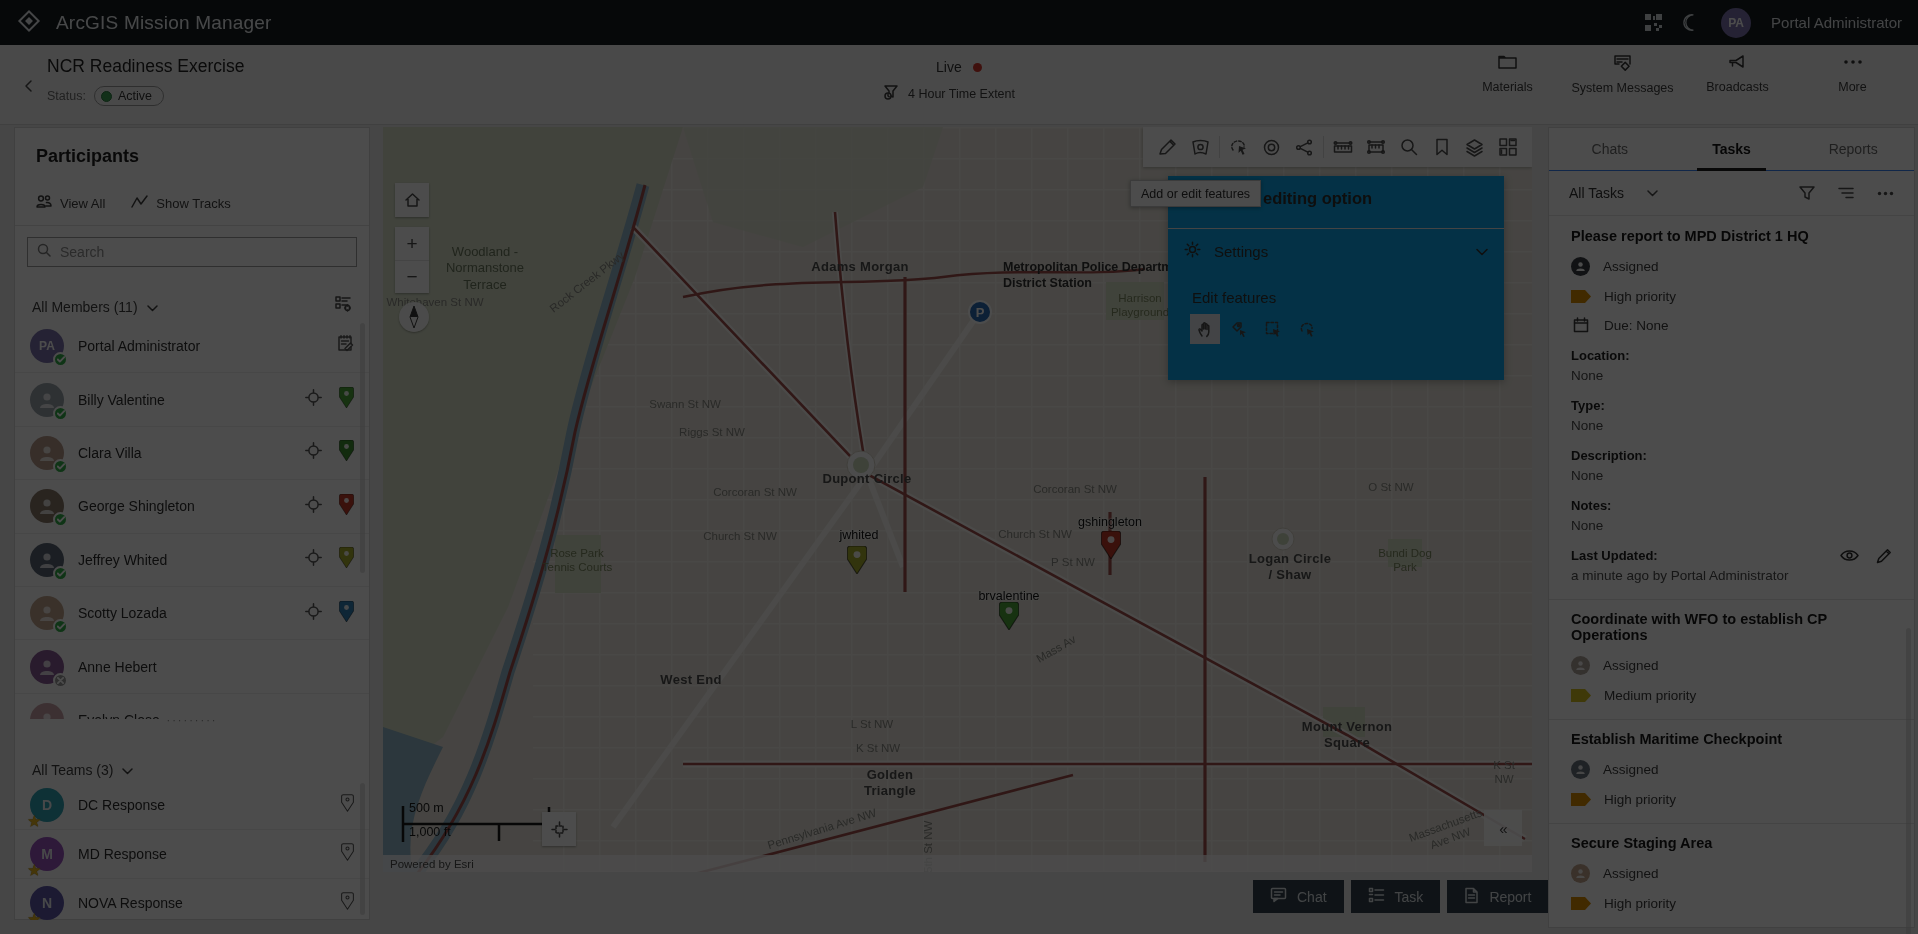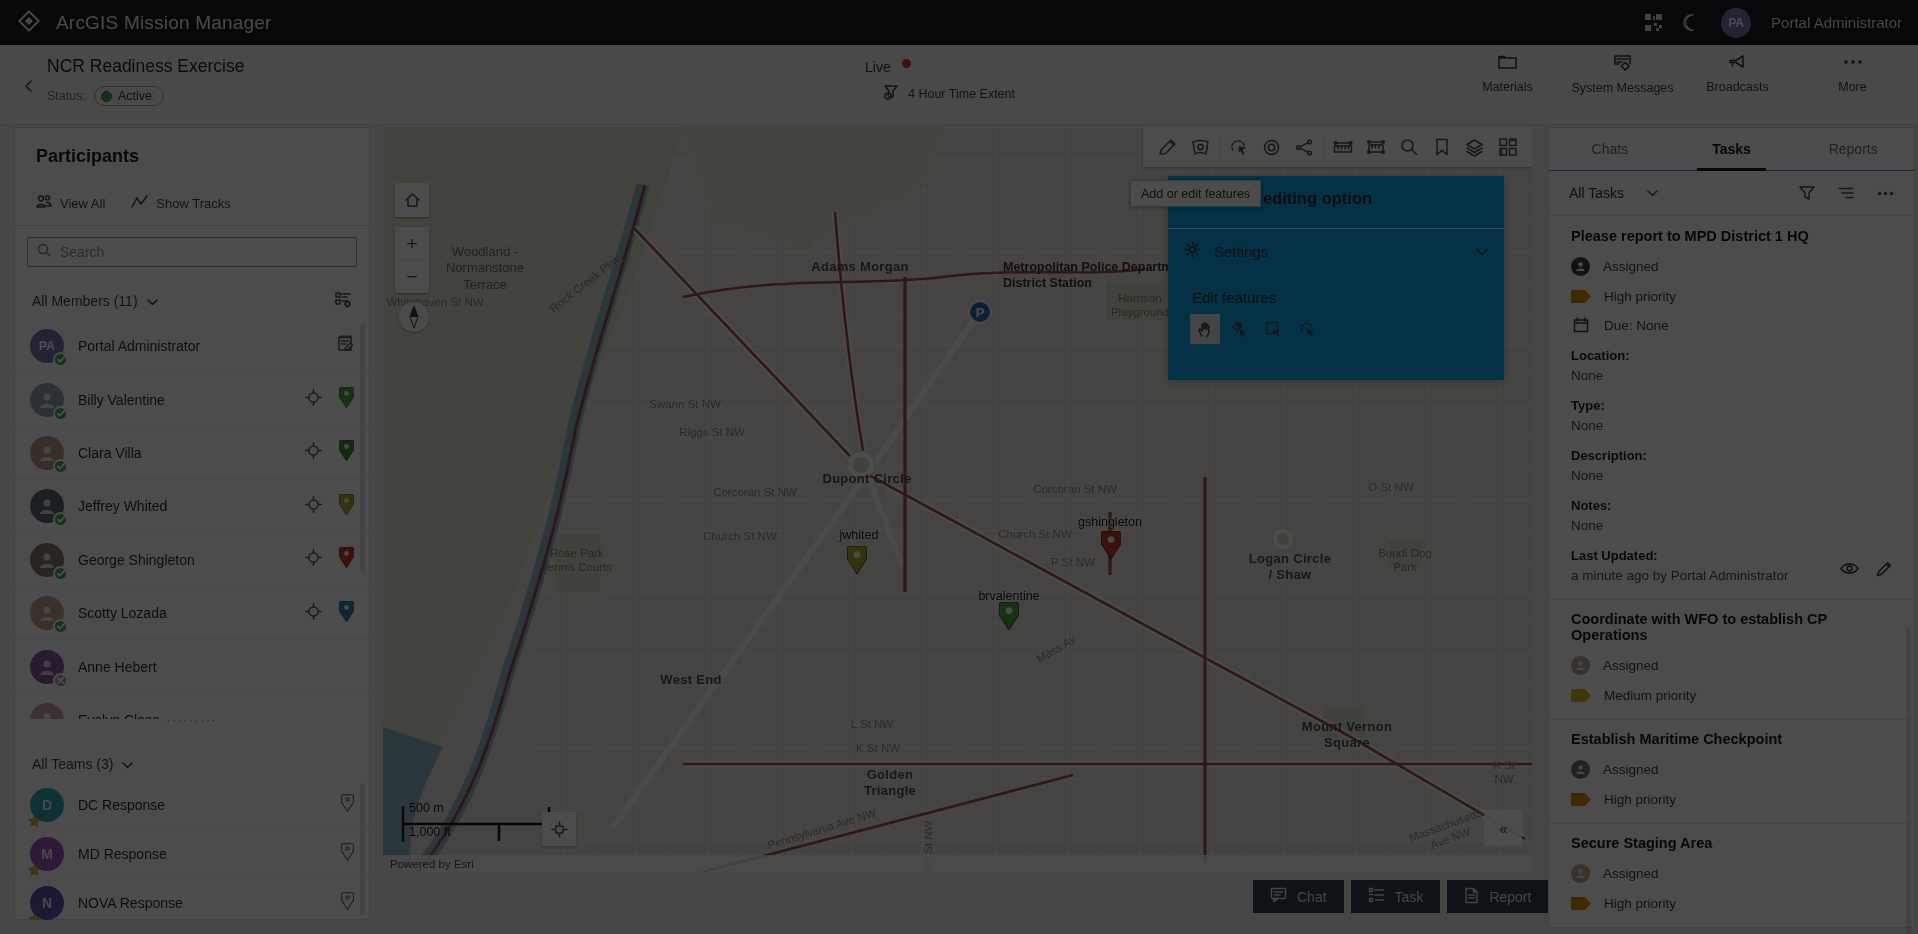--- a/index.html
+++ b/index.html
@@ -20,21 +20,21 @@
 
 
 .mbar{position:absolute;left:0;top:45px;width:1918px;height:80px;background:#f6f6f6;border-bottom:1px solid #d8d8d8;z-index:9}
 .backb{position:absolute;left:16px;top:28px;width:26px;height:26px;color:#4a4a4a}
 .mtitle{position:absolute;left:47px;top:11px;font-size:17.5px;color:#232323}
 .statusrow{position:absolute;left:47px;top:41px;display:flex;align-items:center;gap:8px}
 .slabel{font-size:12.5px;color:#6e6e6e}
 .pill{display:flex;align-items:center;gap:6px;border:1px solid #9c9c9c;border-radius:12px;padding:2px 11px 2px 6px}
 .pill .dot{width:11px;height:11px;border-radius:50%;background:#3da055;border:1px solid #2c7a40}
 .pill .pt{font-size:12.5px;color:#333}
-.liverow{position:absolute;left:865px;top:14px;display:flex;gap:11px}
+.liverow{position:absolute;left:936px;top:14px;display:flex;align-items:center;gap:11px}
 .livet{font-size:14px;color:#333}
 .livedot{width:9px;height:9px;border-radius:50%;background:#d4372c}
 .timerow{position:absolute;left:884px;top:39px;display:flex;align-items:center;gap:8px;color:#3d3d3d}
 .timet{font-size:12.5px;color:#3d3d3d}
 .mactions{position:absolute;right:8px;top:9px;display:flex}
 .maction{width:115px;display:flex;flex-direction:column;align-items:center;gap:5px;color:#343434;cursor:pointer}
 .maction .ml{font-size:12.5px;color:#3c3c3c}
 
 
 .panel{position:absolute;background:#fff;border:1px solid #d7d7d7}
@@ -43,21 +43,21 @@
 .rpanel{left:1548px;top:127px;width:367px;height:801px}
 
 
 .phead{position:absolute;left:21px;top:18px;font-size:18px;font-weight:700;color:#1f1f1f}
 .pactions{position:absolute;left:21px;top:66px;display:flex;gap:26px;align-items:center}
 .pact{display:flex;align-items:center;gap:8px;color:#3e3e3e;font-size:13px;cursor:pointer}
 .pdiv{position:absolute;left:0;top:97px;width:100%;border-top:1px solid #e2e2e2}
 .searchbox{position:absolute;left:12px;top:109px;width:330px;height:30px;border:1px solid #9f9f9f;display:flex;align-items:center;padding:0 9px;gap:9px;color:#7c7c7c;background:#fff}
 .searchbox input{border:none;outline:none;flex:1;font-size:14px;color:#333;font-family:"Liberation Sans",sans-serif}
 .searchbox input::placeholder{color:#8f8f8f}
-.ghead{position:absolute;left:0;width:100%;display:flex;align-items:center;padding:0 17px;gap:9px;color:#3f3f3f;font-size:14px}
+.ghead{position:absolute;left:0;width:100%;display:flex;align-items:flex-end;padding:0 17px;gap:9px;color:#3f3f3f;font-size:14px}
 .ghead .sp{flex:1}
 .mlist{position:absolute;left:0;top:191px;width:100%;height:400px;overflow:hidden}
 .prow{height:53.4px;display:flex;align-items:center;padding:0 15px;border-top:1px solid #ededed;cursor:pointer}
 .prow:first-child{border-top:none}
 .pav{width:34px;height:34px;border-radius:50%;position:relative;flex:none;display:flex;align-items:center;justify-content:center;color:#fff;font-weight:700;font-size:12px}
 .badge{position:absolute;right:-4px;bottom:-4px;width:15px;height:15px;border-radius:50%;border:2px solid #fff;display:flex;align-items:center;justify-content:center;color:#fff}
 .badge.on{background:#35b04b}.badge.off{background:#9b9b9b}
 .pname{margin-left:14px;font-size:14px;color:#2e2e2e;flex:1}
 .picons{display:flex;gap:17px;align-items:center;color:#555}
 .pinsvg{display:block}
@@ -123,21 +123,21 @@
 .tlist{position:absolute;top:89px;bottom:0;left:0;right:0;overflow:hidden}
 .tcard{padding:11px 22px 16px;border-bottom:1px solid #e3e3e3;cursor:pointer}
 .ttitle{font-size:14.5px;font-weight:700;color:#181818}
 .trow{display:flex;align-items:center;gap:13px;margin-top:13px;font-size:13.5px;color:#3c3c3c}
 .tic{width:20px;display:flex;justify-content:center;align-items:center}
 .ribbon{width:20px;height:13px;clip-path:polygon(0 0,70% 0,100% 50%,70% 100%,0 100%)}
 .asav{width:19px;height:19px;border-radius:50%;display:flex;align-items:center;justify-content:center;color:#fff}
 .fblock{margin-top:15px}
 .fl1{font-weight:700;font-size:13px;color:#1f1f1f}
 .fl2{font-size:13.5px;color:#4a4a4a;margin-top:5px}
-.updrow{display:flex;align-items:flex-end}
+.updrow{display:flex;align-items:flex-start}
 .updrow .lft{flex:1}
 .updicons{display:flex;gap:17px;color:#2f2f2f;padding-bottom:2px}
 
 
 .dim{position:absolute;inset:0;background:rgba(0,0,0,.70);z-index:60;pointer-events:none}
 </style>
 </head>
 <body>
 
 <header class="topbar">
@@ -341,63 +341,63 @@
               <path d="M8.5 0.8 V3.4 M8.5 13.6 V16.2 M0.8 8.5 H3.4 M13.6 8.5 H16.2"></path>
             </svg></span>
         <span class="pinsvg" style="color: rgb(62, 145, 48);"><svg width="15" height="21" viewBox="0 0 18 26">
               <path d="M3 0 h12 a3 3 0 0 1 3 3 v9 L9 26 L0 12 V3 a3 3 0 0 1 3-3 z" fill="currentColor" stroke="rgba(0,0,0,.5)"></path>
               <circle cx="9" cy="8" r="3" fill="#fff" opacity=".92"></circle>
             </svg></span>
       </span>
     </div>
 
     <div class="prow">
+      <span class="pav" style="background: rgb(138, 122, 106);">
+        <svg width="20" height="20" viewBox="0 0 20 20" fill="rgba(255,255,255,.75)">
+            <circle cx="10" cy="7" r="3.6"></circle>
+            <path d="M3 18 C3 12.5 17 12.5 17 18 Z"></path>
+          </svg>
+        <span class="badge on">
+            <svg class="i" width="8" height="7" viewBox="0 0 10 8" style="stroke-width:2.4">
+              <path d="M1 4 L3.6 6.6 L9 1"></path>
+            </svg>
+          </span>
+      </span>
+      <span class="pname">George Shingleton</span>
+      <span class="picons">
+        <span><svg class="i" width="17" height="17" viewBox="0 0 17 17">
+              <circle cx="8.5" cy="8.5" r="4.6"></circle>
+              <path d="M8.5 0.8 V3.4 M8.5 13.6 V16.2 M0.8 8.5 H3.4 M13.6 8.5 H16.2"></path>
+            </svg></span>
+        <span class="pinsvg" style="color: rgb(194, 59, 40);"><svg width="15" height="21" viewBox="0 0 18 26">
+              <path d="M3 0 h12 a3 3 0 0 1 3 3 v9 L9 26 L0 12 V3 a3 3 0 0 1 3-3 z" fill="currentColor" stroke="rgba(0,0,0,.5)"></path>
+              <circle cx="9" cy="8" r="3" fill="#fff" opacity=".92"></circle>
+            </svg></span>
+      </span>
+    </div>
+
+    <div class="prow">
       <span class="pav" style="background: rgb(90, 102, 118);">
         <svg width="20" height="20" viewBox="0 0 20 20" fill="rgba(255,255,255,.75)">
             <circle cx="10" cy="7" r="3.6"></circle>
             <path d="M3 18 C3 12.5 17 12.5 17 18 Z"></path>
           </svg>
         <span class="badge on">
             <svg class="i" width="8" height="7" viewBox="0 0 10 8" style="stroke-width:2.4">
               <path d="M1 4 L3.6 6.6 L9 1"></path>
             </svg>
           </span>
       </span>
       <span class="pname">Jeffrey Whited</span>
       <span class="picons">
         <span><svg class="i" width="17" height="17" viewBox="0 0 17 17">
               <circle cx="8.5" cy="8.5" r="4.6"></circle>
               <path d="M8.5 0.8 V3.4 M8.5 13.6 V16.2 M0.8 8.5 H3.4 M13.6 8.5 H16.2"></path>
             </svg></span>
         <span class="pinsvg" style="color: rgb(168, 173, 44);"><svg width="15" height="21" viewBox="0 0 18 26">
-              <path d="M3 0 h12 a3 3 0 0 1 3 3 v9 L9 26 L0 12 V3 a3 3 0 0 1 3-3 z" fill="currentColor" stroke="rgba(0,0,0,.5)"></path>
-              <circle cx="9" cy="8" r="3" fill="#fff" opacity=".92"></circle>
-            </svg></span>
-      </span>
-    </div>
-
-    <div class="prow">
-      <span class="pav" style="background: rgb(138, 122, 106);">
-        <svg width="20" height="20" viewBox="0 0 20 20" fill="rgba(255,255,255,.75)">
-            <circle cx="10" cy="7" r="3.6"></circle>
-            <path d="M3 18 C3 12.5 17 12.5 17 18 Z"></path>
-          </svg>
-        <span class="badge on">
-            <svg class="i" width="8" height="7" viewBox="0 0 10 8" style="stroke-width:2.4">
-              <path d="M1 4 L3.6 6.6 L9 1"></path>
-            </svg>
-          </span>
-      </span>
-      <span class="pname">George Shingleton</span>
-      <span class="picons">
-        <span><svg class="i" width="17" height="17" viewBox="0 0 17 17">
-              <circle cx="8.5" cy="8.5" r="4.6"></circle>
-              <path d="M8.5 0.8 V3.4 M8.5 13.6 V16.2 M0.8 8.5 H3.4 M13.6 8.5 H16.2"></path>
-            </svg></span>
-        <span class="pinsvg" style="color: rgb(194, 59, 40);"><svg width="15" height="21" viewBox="0 0 18 26">
               <path d="M3 0 h12 a3 3 0 0 1 3 3 v9 L9 26 L0 12 V3 a3 3 0 0 1 3-3 z" fill="currentColor" stroke="rgba(0,0,0,.5)"></path>
               <circle cx="9" cy="8" r="3" fill="#fff" opacity=".92"></circle>
             </svg></span>
       </span>
     </div>
 
     <div class="prow">
       <span class="pav" style="background: rgb(194, 165, 141);">
         <svg width="20" height="20" viewBox="0 0 20 20" fill="rgba(255,255,255,.75)">
             <circle cx="10" cy="7" r="3.6"></circle>

